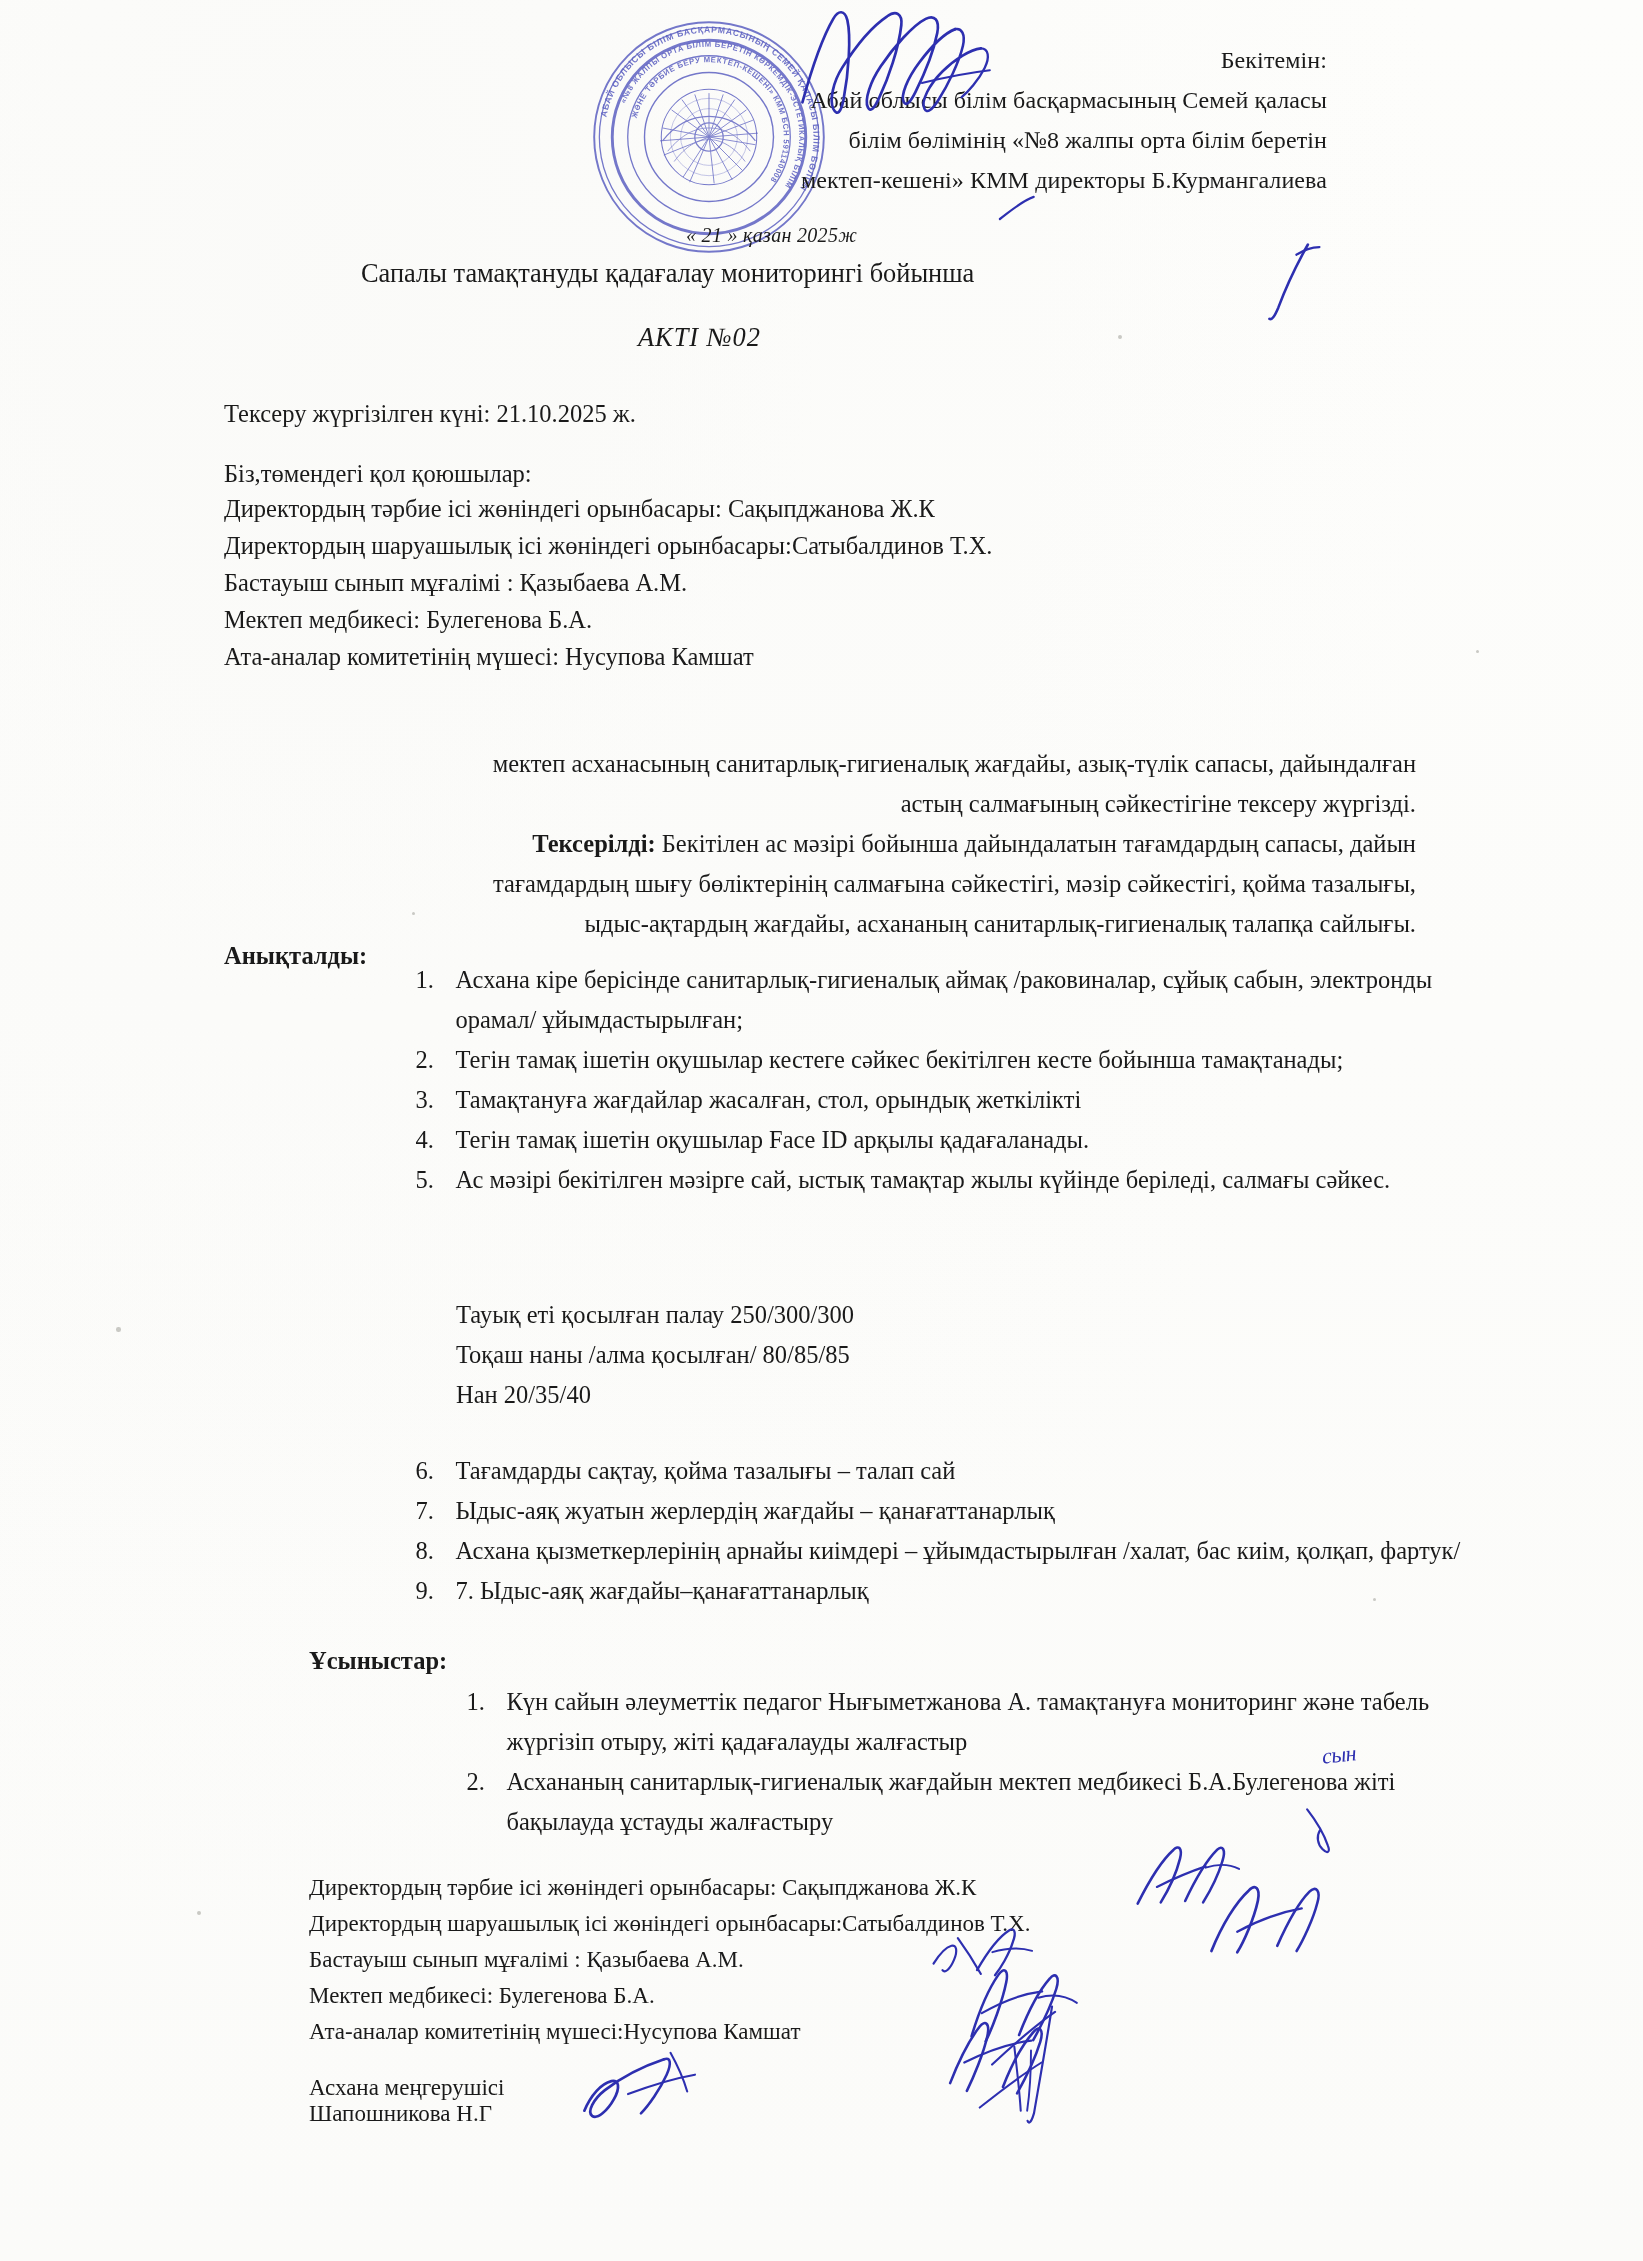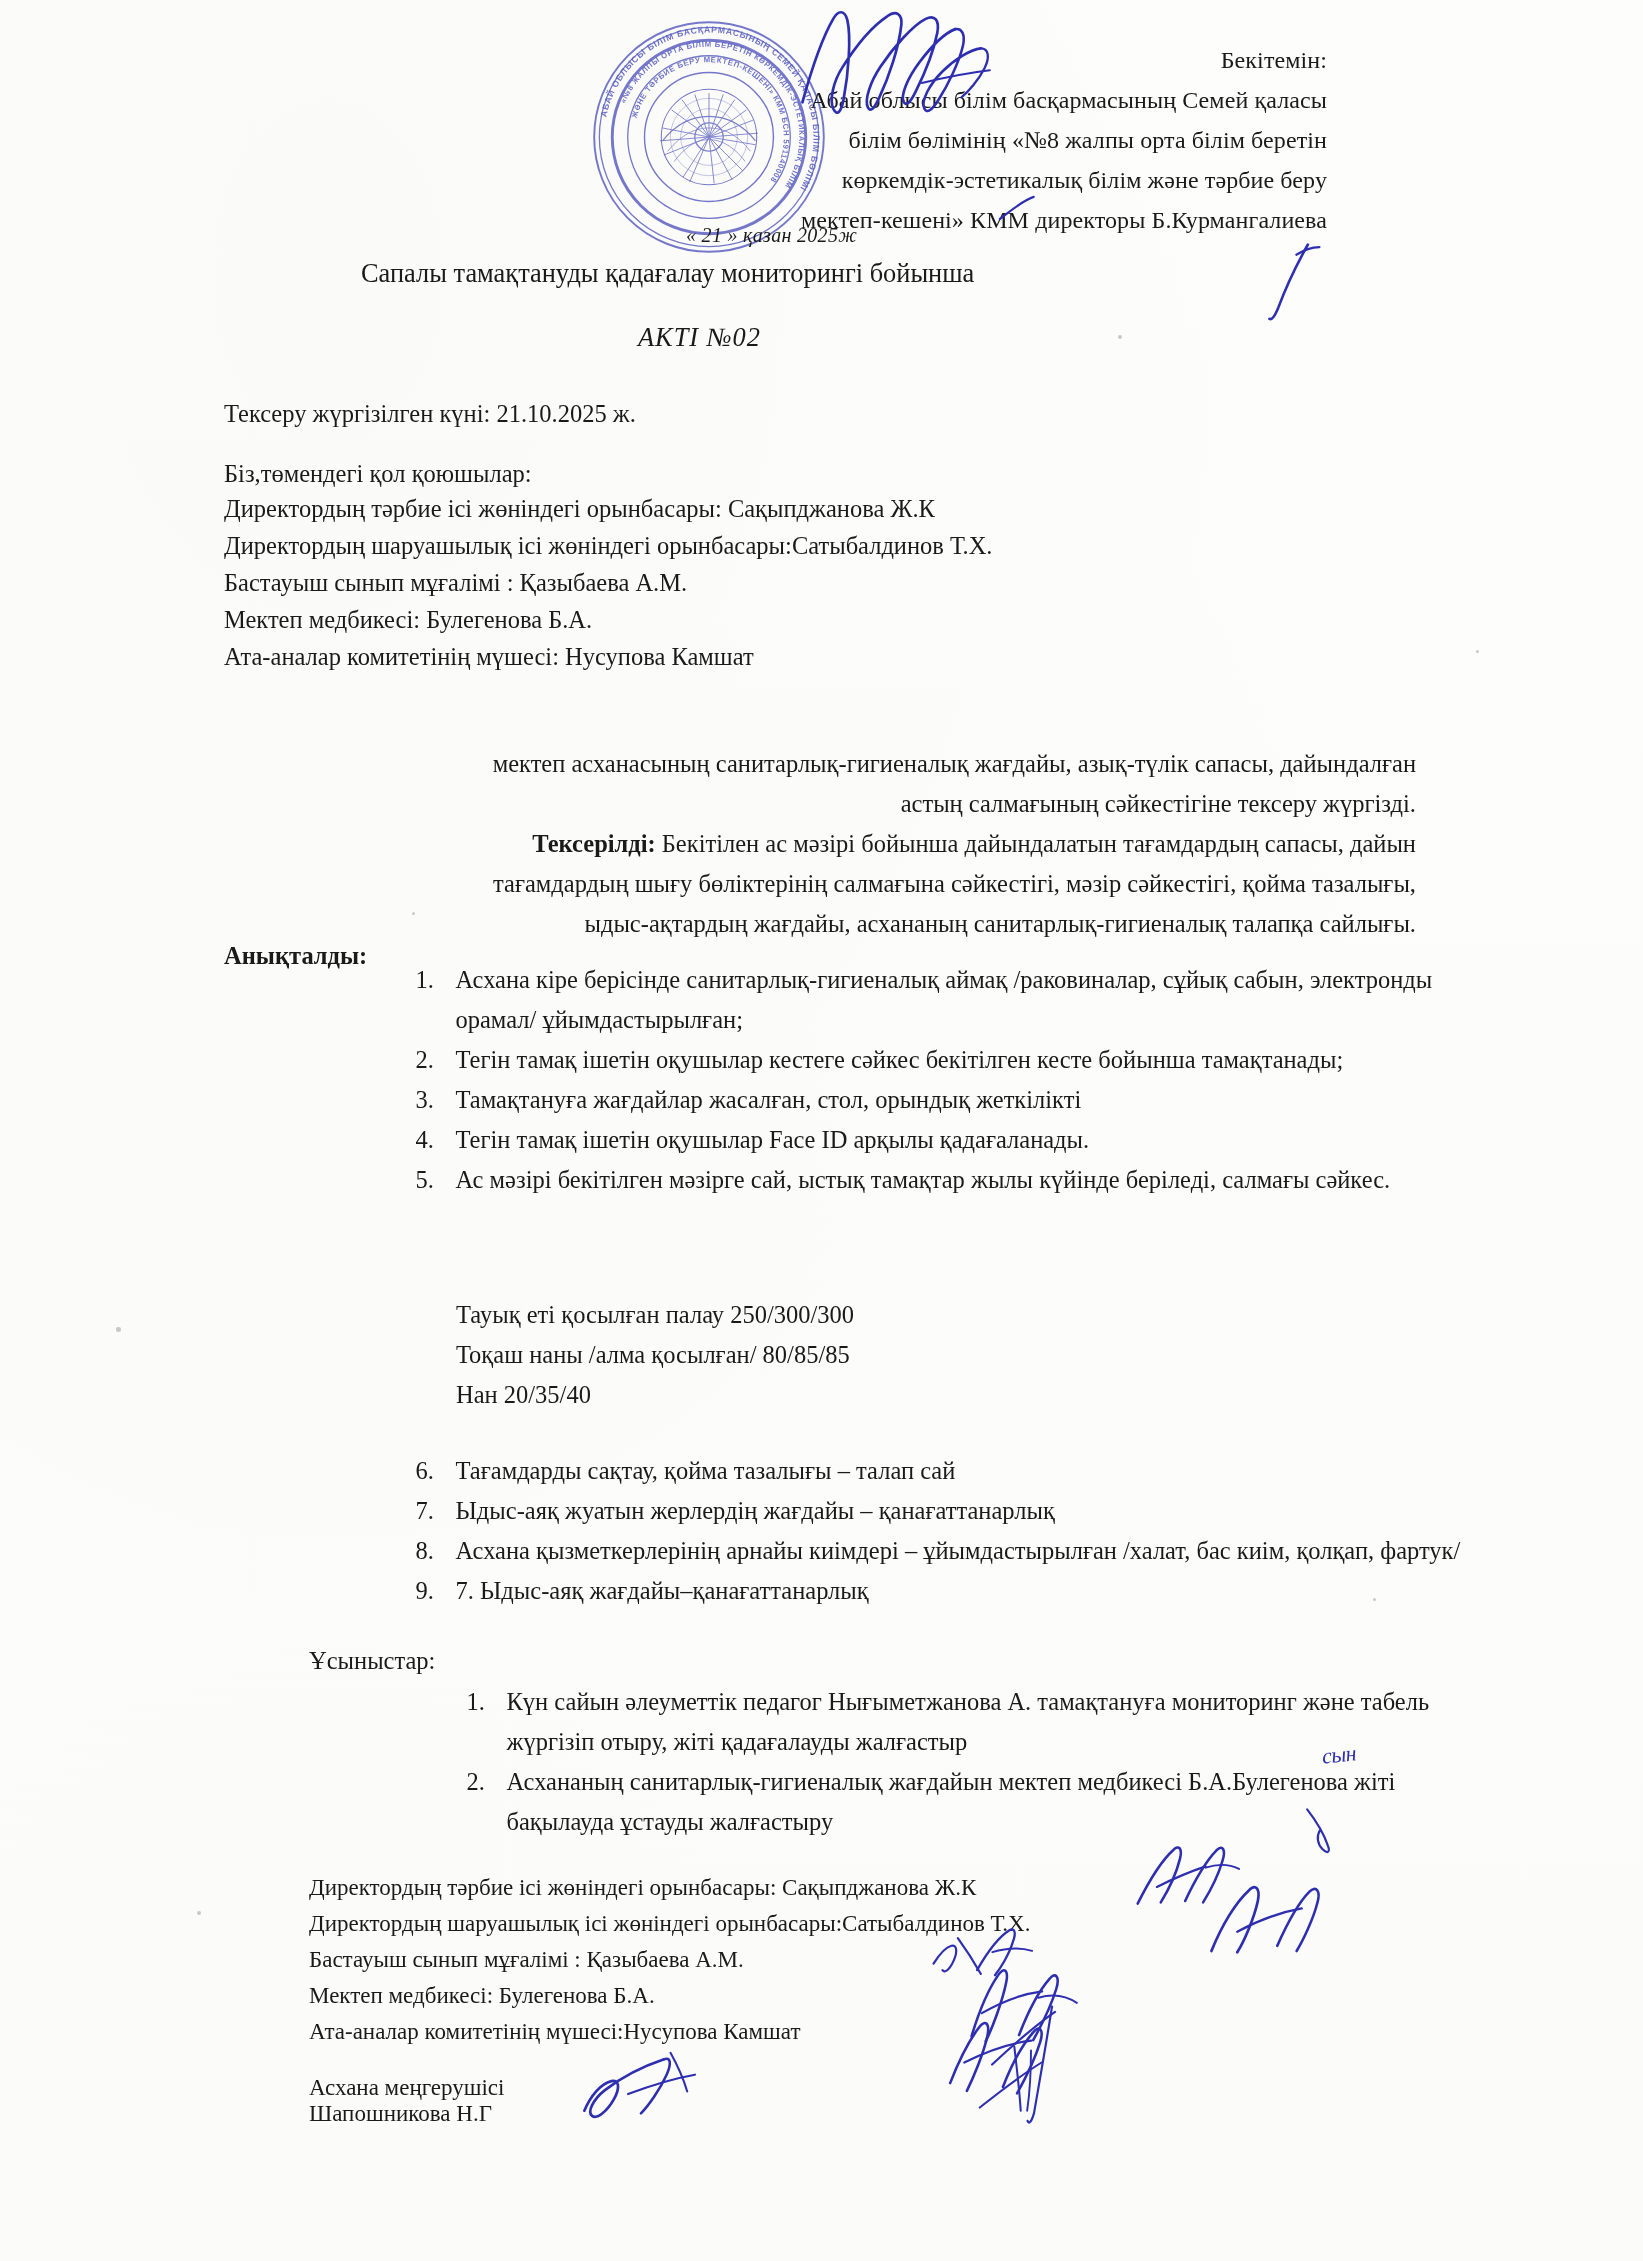--- a/index.html
+++ b/index.html
@@ -136,21 +136,21 @@
     line-height: 40px;
   }
   .menu-lines div { white-space: nowrap; }
 
   .findings-2 { left: 400px; top: 1451px; width: 1044px; }
 
   .sugg-head {
     left: 309px;
     top: 1647px;
     font-size: 24.5px;
-    font-weight: normal;
+    font-weight: bold;
     white-space: nowrap;
   }
   .suggestions { left: 451px; top: 1682px; width: 954px; }
 
   
   .sign-block {
     left: 309px;
     top: 1870px;
   }
   .sign-block .row {
@@ -262,21 +262,20 @@
         <circle cx="200" cy="200" r="60"></circle>
         <circle cx="200" cy="200" r="44"></circle>
       </g>
     </svg>
   </div>
 
   <div class="layer approval">
     <div class="ln">Бекітемін:</div>
     <div class="ln">Абай облысы білім басқармасының Семей қаласы</div>
     <div class="ln">білім бөлімінің «№8 жалпы орта білім беретін</div>
-    <div class="ln">көркемдік-эстетикалық білім және тәрбие беру</div>
     <div class="ln">мектеп-кешені» КММ директоры Б.Курмангалиева</div>
   </div>
 
   <div class="layer datestamp">« 21  » қазан  2025ж</div>
 
   <div class="ink" style="left:793px; top:6.4px;">
     <svg width="232" height="122" viewBox="0 0 360 190">
       <path d="M 14,150 C 30,92 48,44 62,20 C 70,6 80,6 84,22 C 90,48 86,104 78,146 C 74,166 68,172 62,160 C 56,146 62,118 76,96 C 96,64 122,32 146,16 C 160,6 170,12 168,30 C 164,66 148,112 134,142 C 126,160 120,166 116,158 C 110,146 120,118 136,94 C 156,64 186,30 206,20 C 220,13 228,22 224,42 C 218,72 202,110 190,134 C 182,150 176,156 172,150 C 166,140 178,112 196,88 C 214,64 236,42 252,36" stroke-width="4.2"></path>
       <path d="M 252,36 C 262,34 268,44 264,62 C 258,88 240,124 226,146 C 216,162 208,168 204,160 C 198,148 212,122 232,102 C 252,82 276,68 292,66" stroke-width="4"></path>
       <path d="M 292,66 C 304,66 306,80 298,96 C 288,116 272,134 262,142" stroke-width="3.6"></path>

